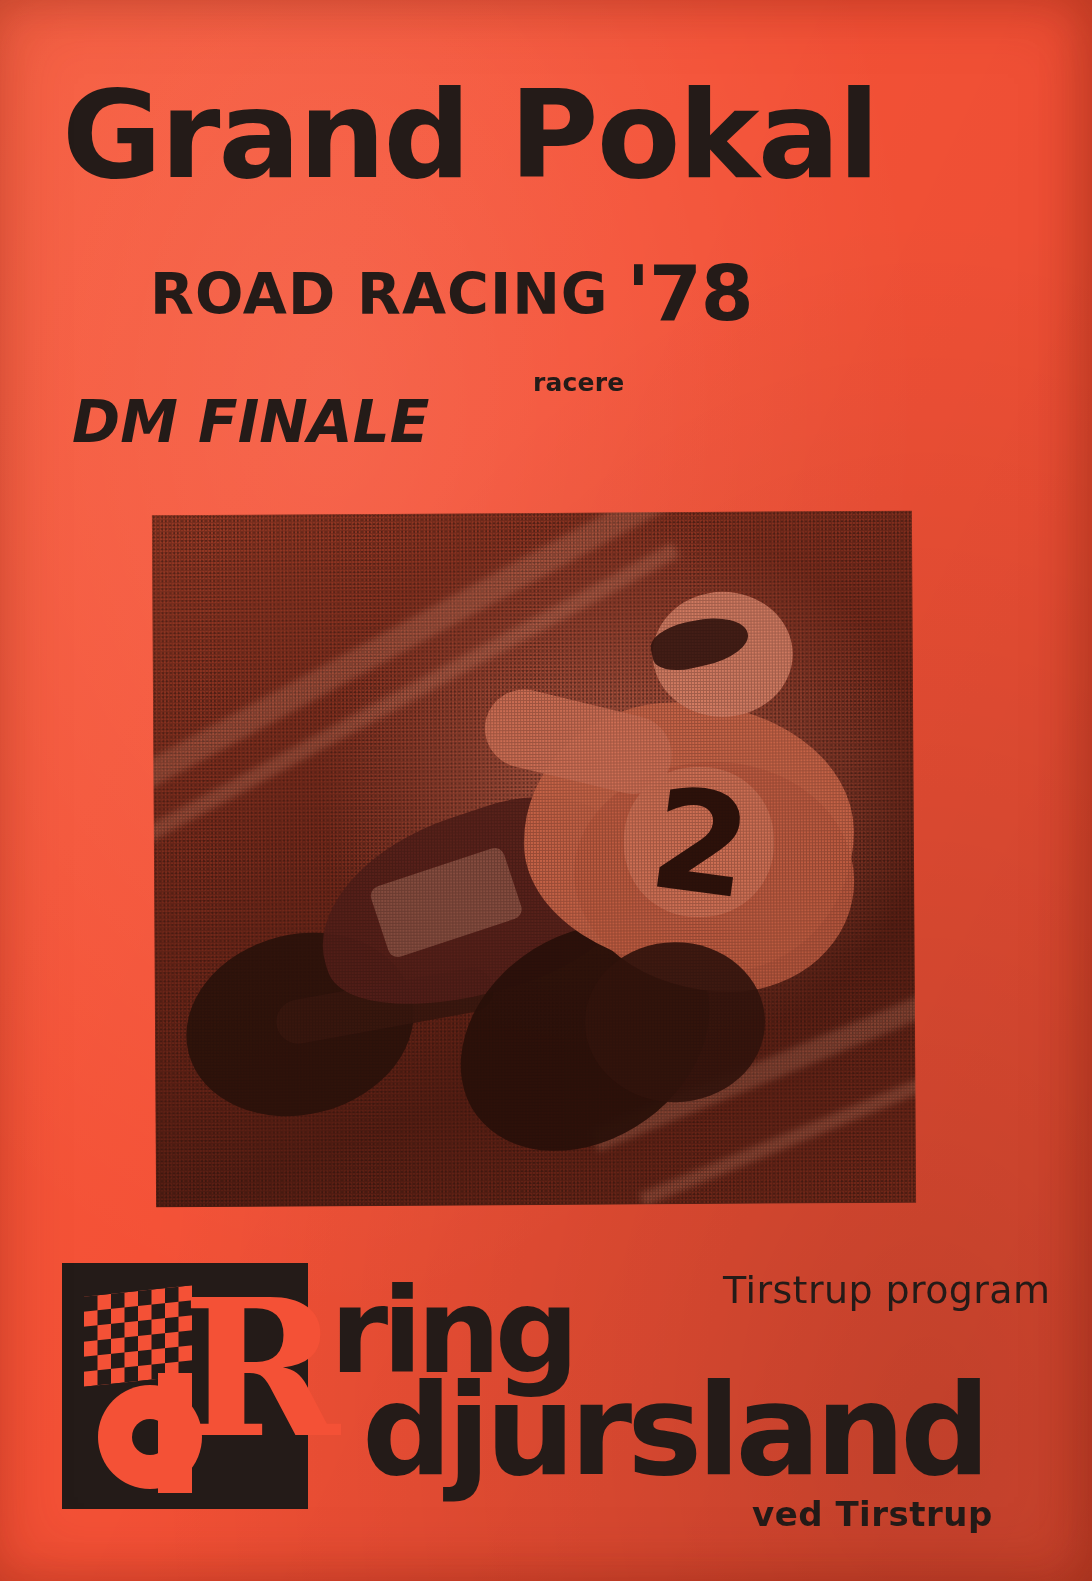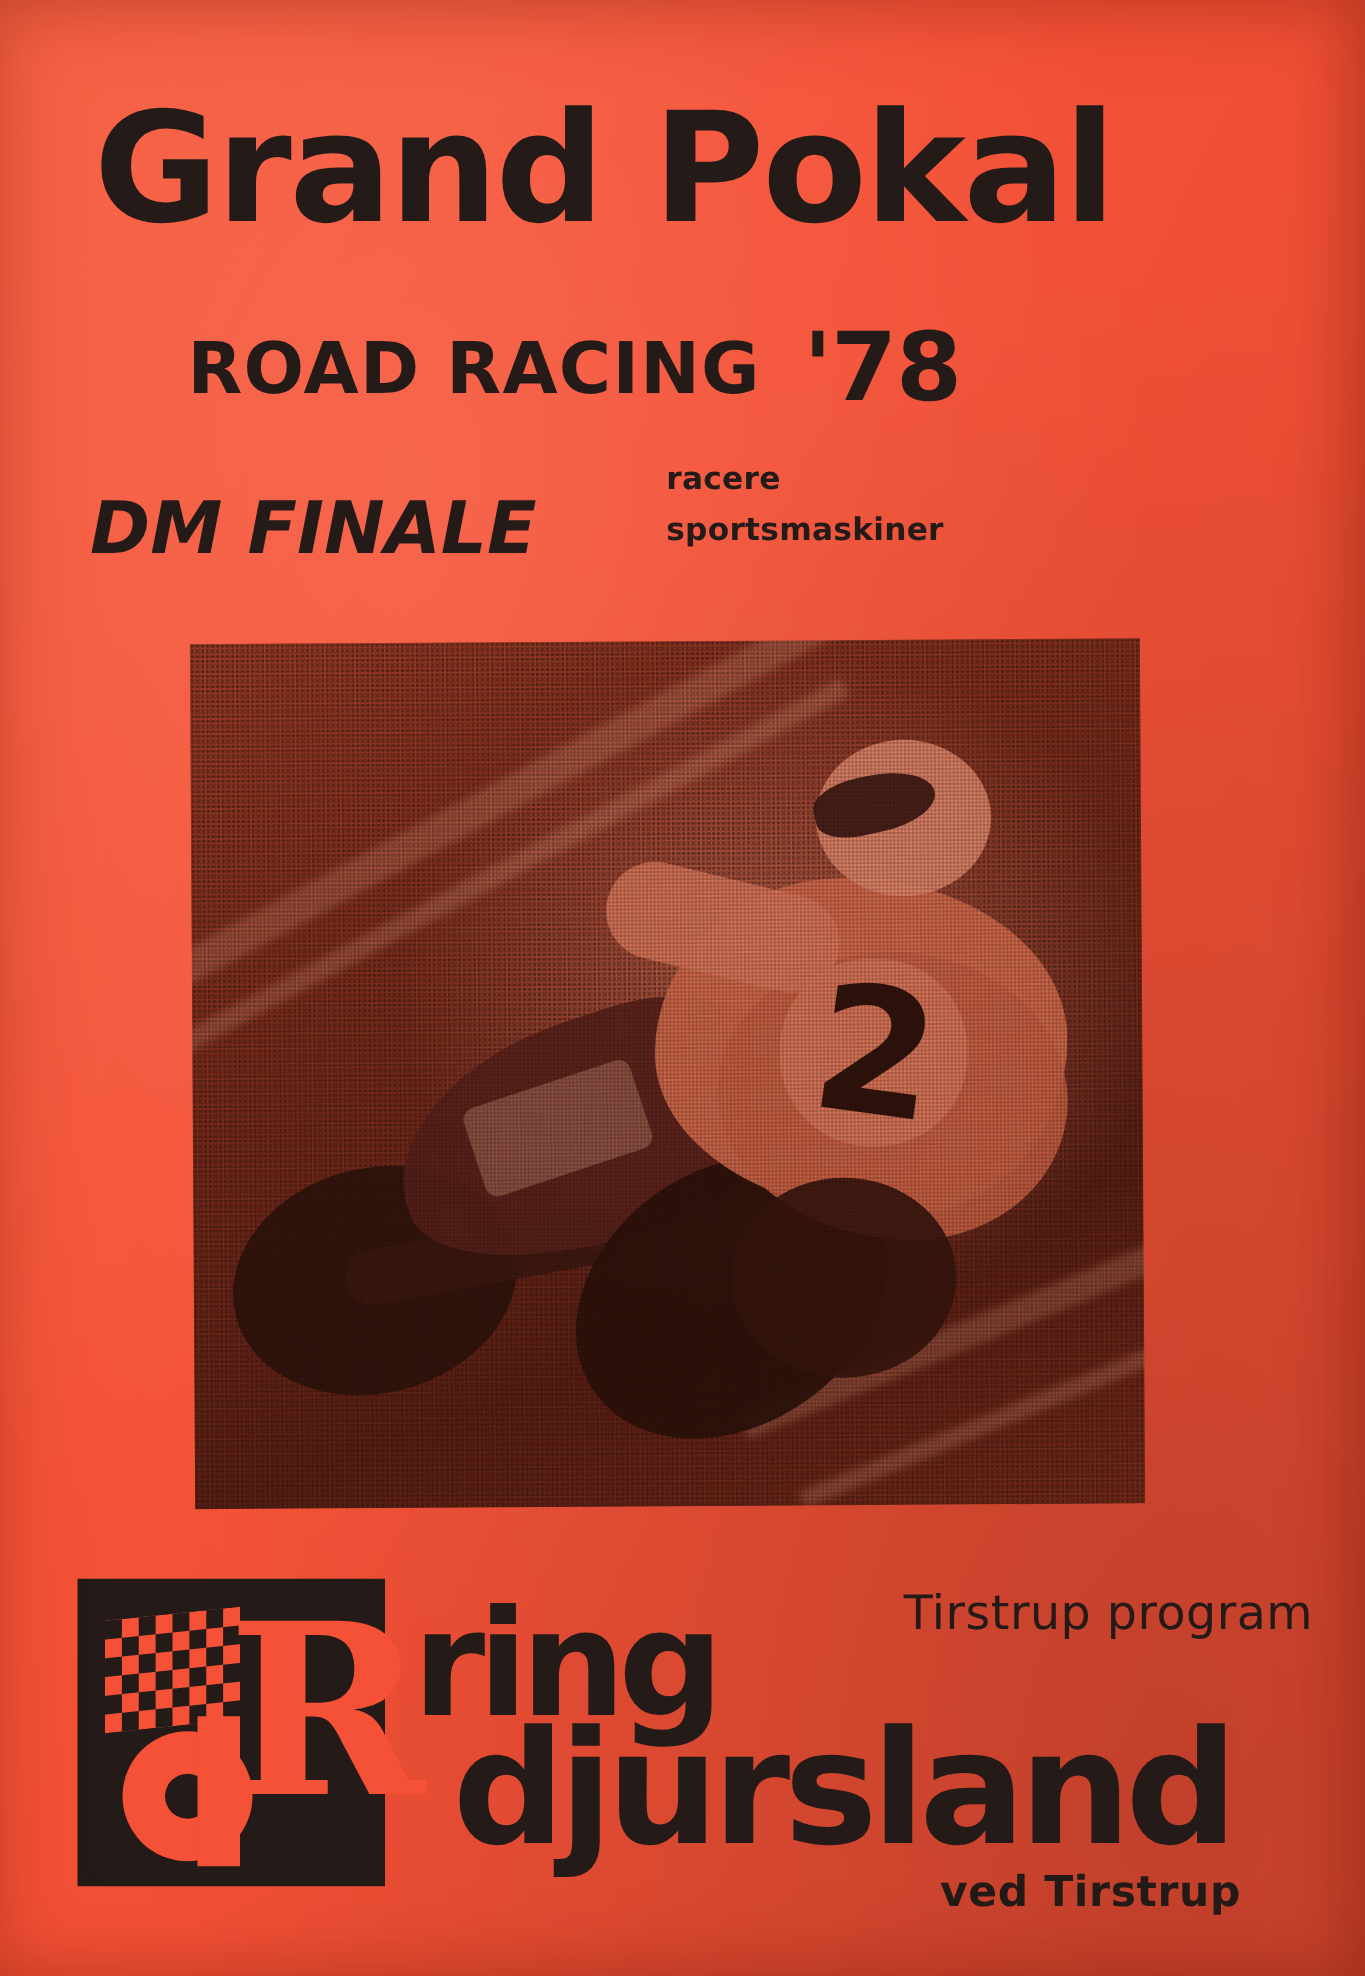--- a/index.html
+++ b/index.html
@@ -29,21 +29,20 @@
   }
   .edge-shadow {
     position: absolute;
     inset: 0;
     box-shadow: inset 0 0 70px rgba(120,30,10,0.28), inset -14px 0 40px rgba(100,20,5,0.20);
     pointer-events: none;
   }
 
   .ink {
     color: #231a17;
-    margin-left: 13px;
   }
 
   
   .title-main {
     position: absolute;
     left: 62px;
     top: 74px;
     width: 980px;
     font-size: 122px;
     line-height: 1.0;
@@ -65,21 +64,21 @@
     font-weight: 700;
     letter-spacing: 1px;
     color: #241b18;
     font-family: "DejaVu Sans", sans-serif;
   }
   .subtitle-year {
     font-size: 76px;
     font-weight: 700;
     letter-spacing: -1px;
     color: #241b18;
-    margin-left: 34px;
+    margin-left: 18px;
     font-family: "DejaVu Sans", sans-serif;
     position: relative;
     top: 6px;
   }
   .dm-finale {
     position: absolute;
     left: 72px;
     top: 388px;
     font-size: 58px;
     font-weight: 700;
@@ -349,21 +348,20 @@
   <div class="title-main ink">Grand Pokal</div>
 
   <div class="subtitle-row">
     <span class="subtitle-main">ROAD RACING</span><span class="subtitle-year">'78</span>
   </div>
 
   <div class="dm-finale">DM FINALE</div>
 
   <div class="class-list">
     <div>racere</div>
-    <div>sportsmaskiner</div>
   </div>
 
   <div class="photo-frame">
     <div class="photo-halftone"></div>
     <div class="track-line tl1"></div>
     <div class="track-line tl2"></div>
     <div class="track-line tl3"></div>
     <div class="track-line tl4"></div>
 
     <div class="bike-wrap">

